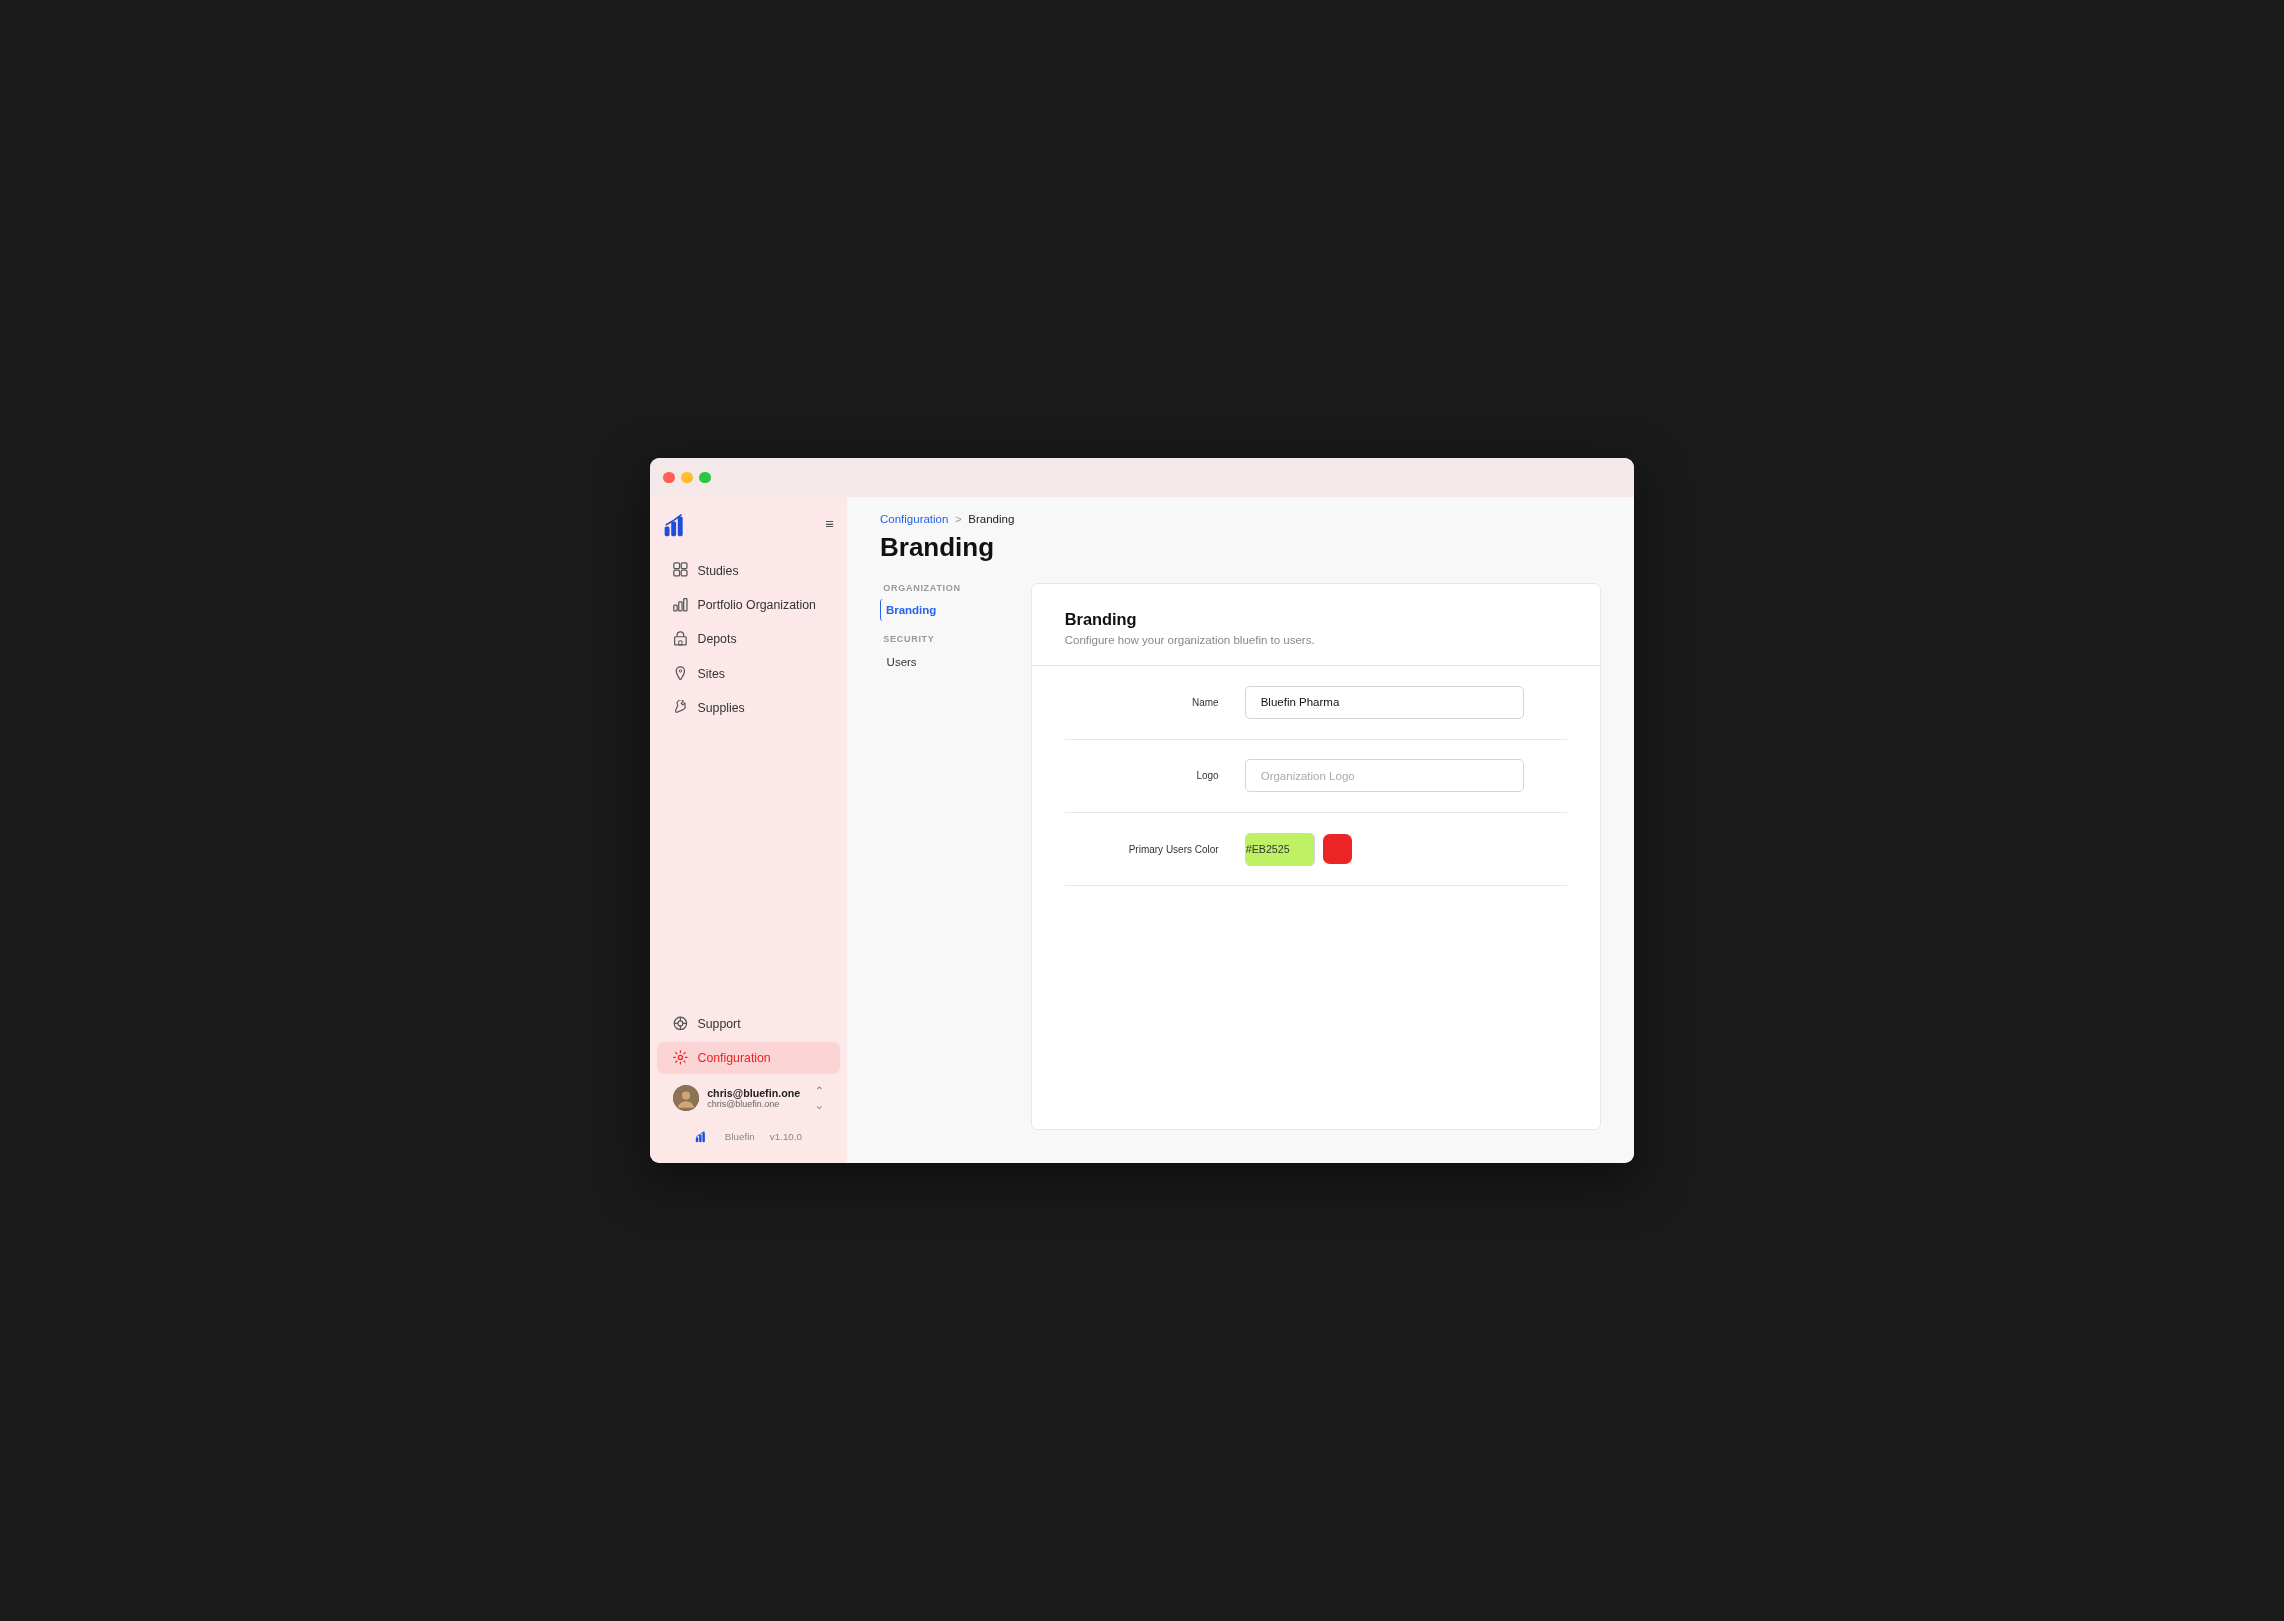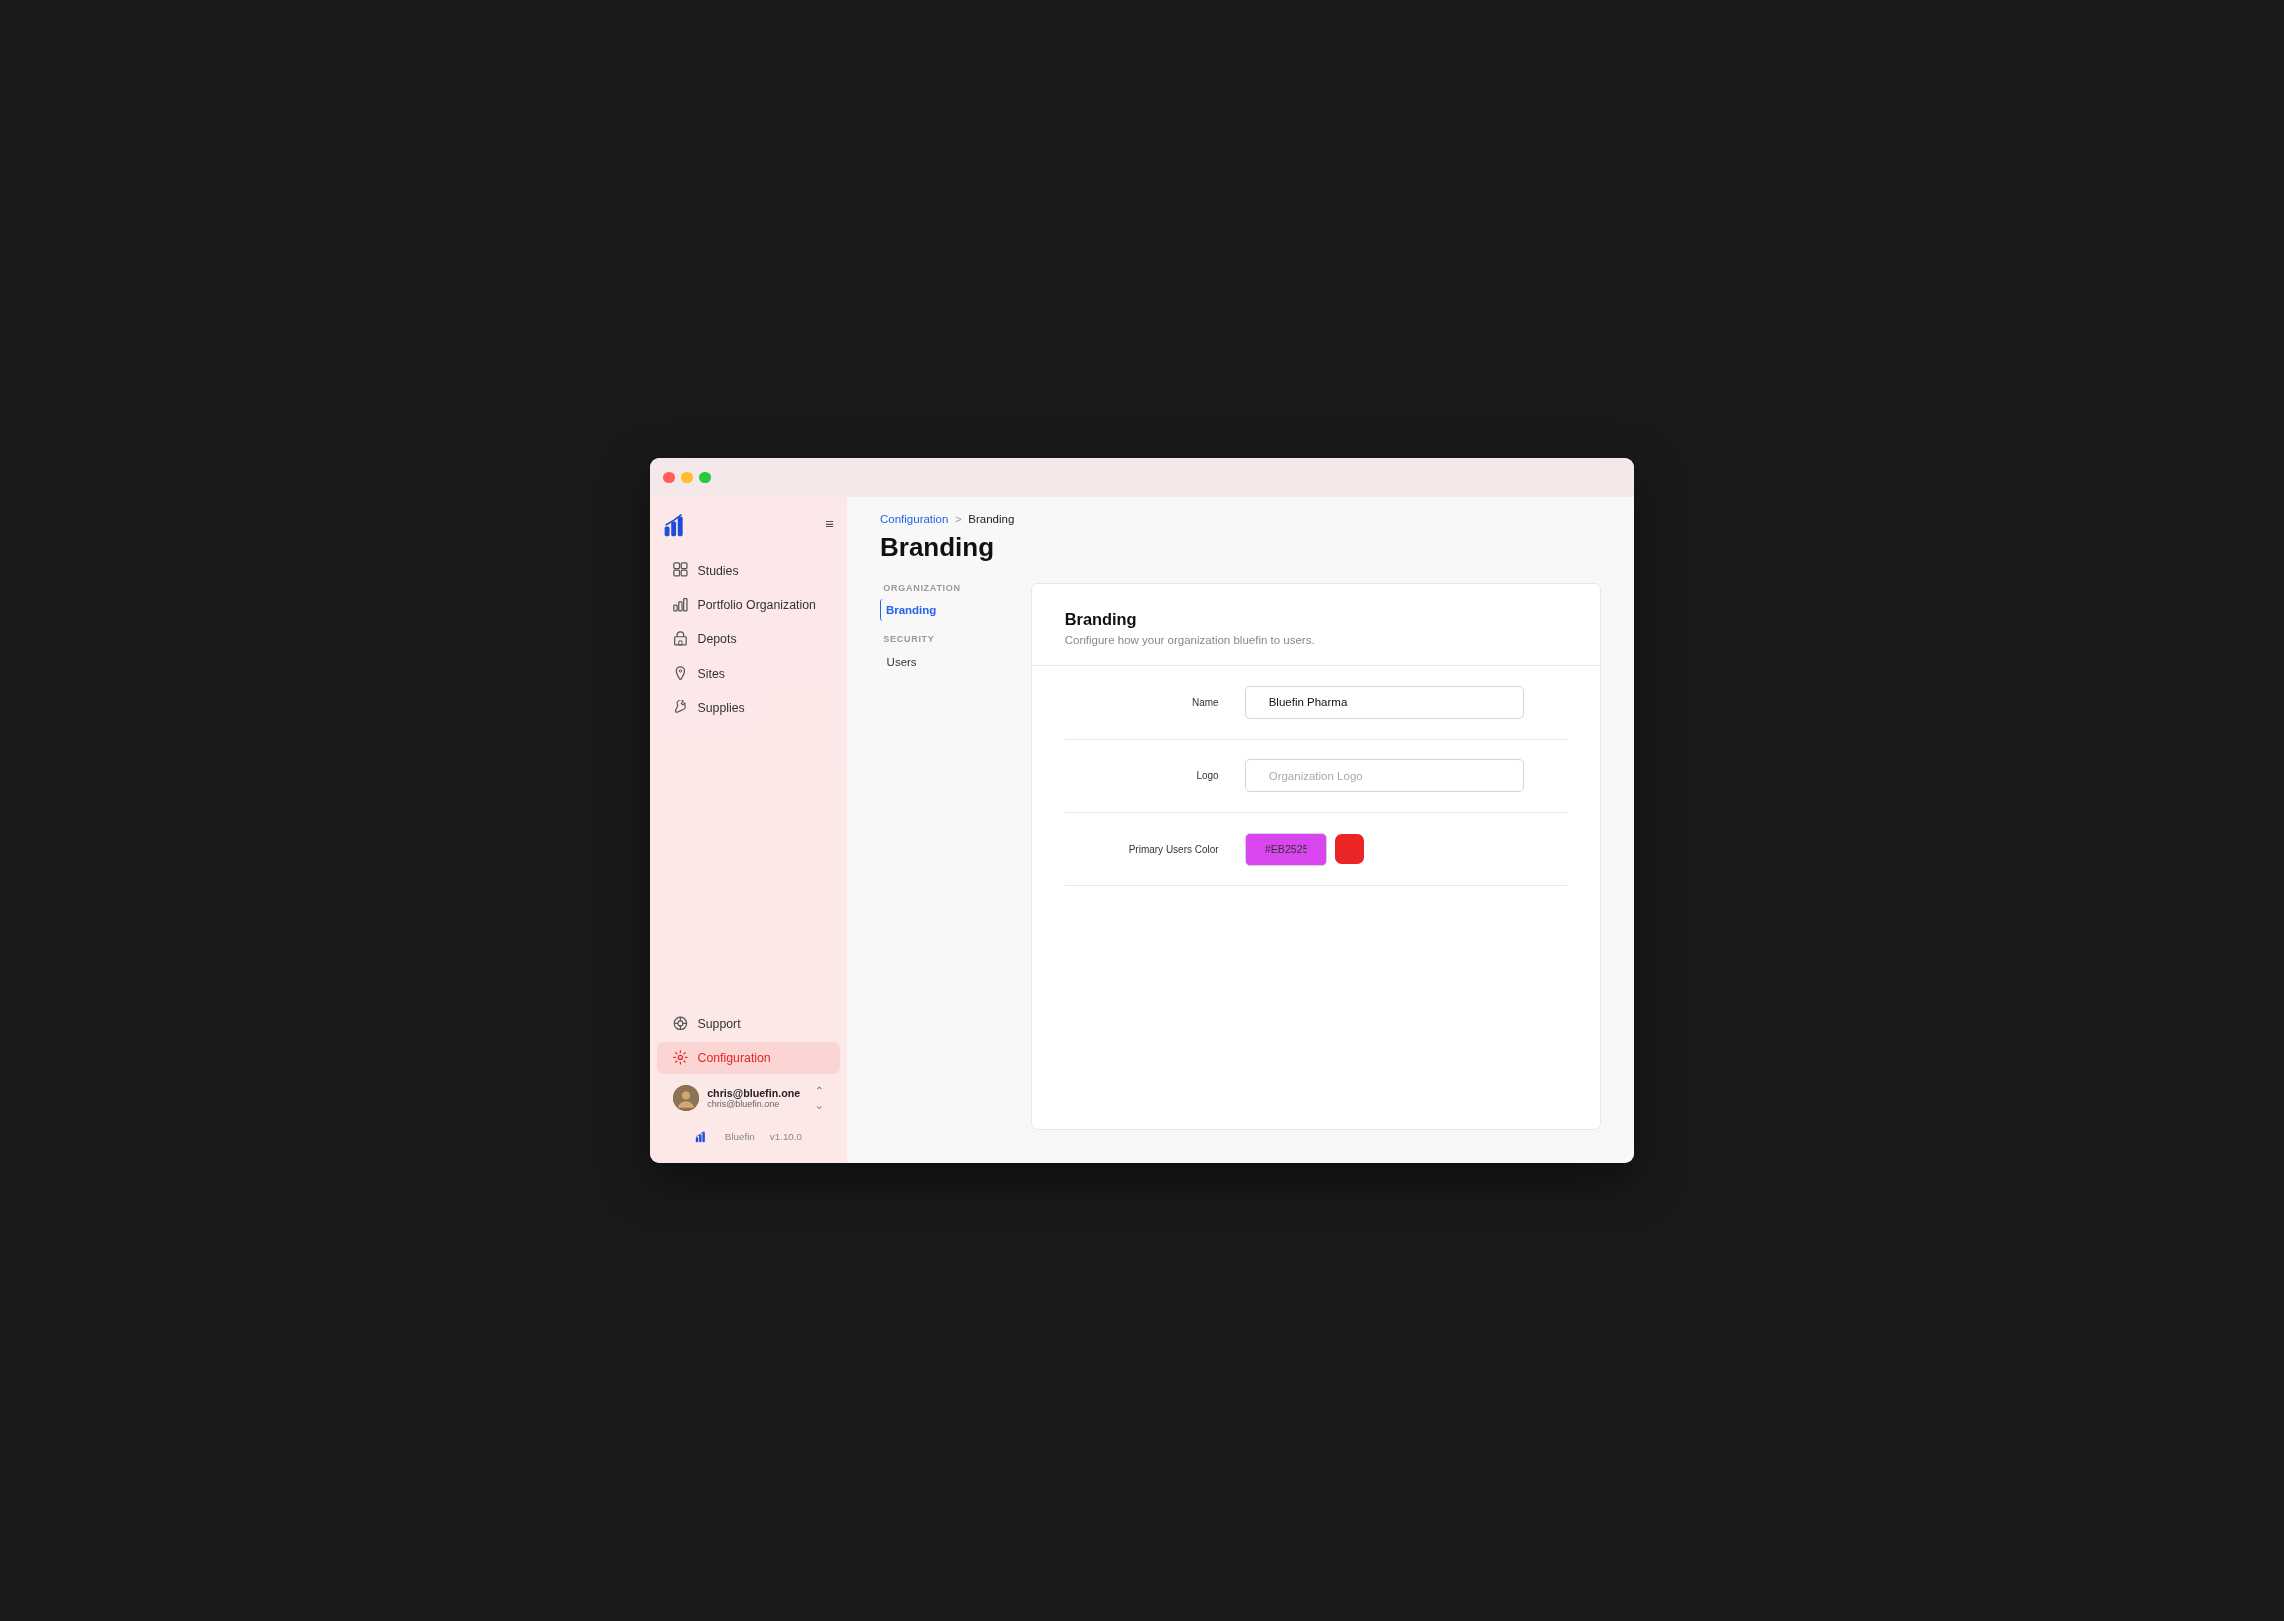--- a/index.html
+++ b/index.html
@@ -237,41 +237,41 @@
       text-align: right;
       padding-right: 26px;
       flex-shrink: 0;
     }
     .form-input {
       flex: 1;
       max-width: 279px;
       height: 33px;
       border: 0.8px solid #d1d5db;
       border-radius: 4.9px;
-      padding: 0 23px;
+      padding: 0 15px;
       font-size: 11.5px;
       color: #111;
       background: #fff;
       outline: none;
     }
     .form-input::placeholder { color: #aaa; }
     .color-row {
       display: flex;
       align-items: center;
       gap: 8.2px;
     }
     .color-input-text {
-      width: 82px;
+      width: 70px;
       height: 33px;
       border: 0.8px solid #d1d5db;
       border-radius: 4.9px;
-      padding: 0 19px;
+      padding: 0 0;
       font-size: 10.7px;
       color: #333;
-      background: #d946ef;
+      background: #bef264;
       outline: none;
     }
     .color-swatch {
       width: 29.5px;
       height: 29.5px;
       border-radius: 6.6px;
       cursor: pointer;
       border: none;
       outline: none;
     }

